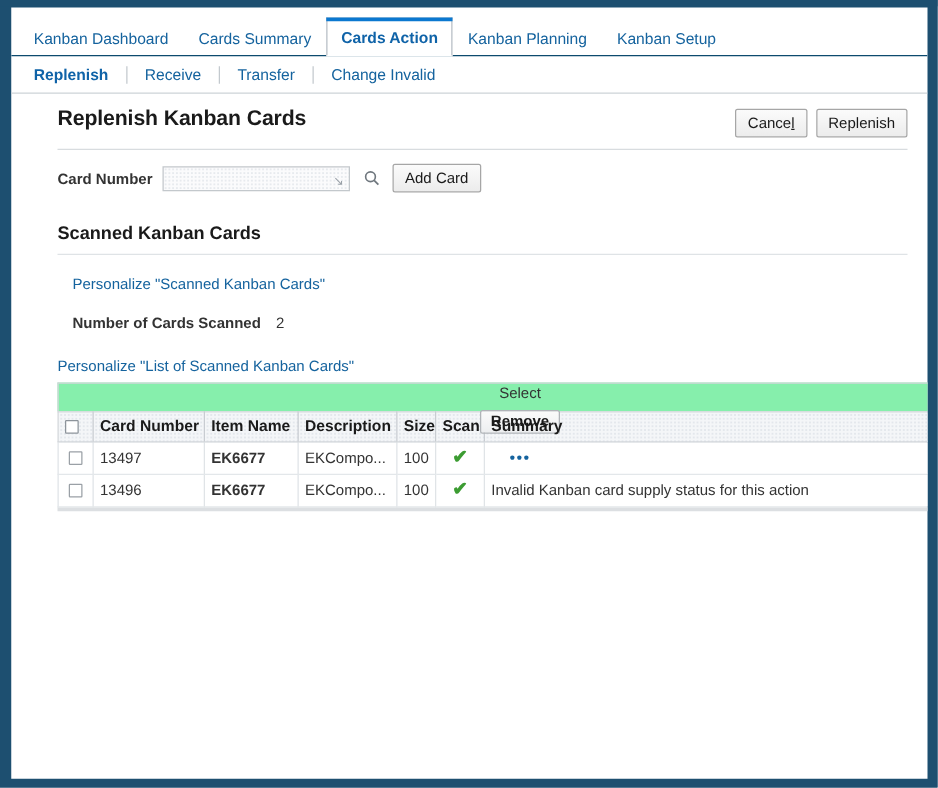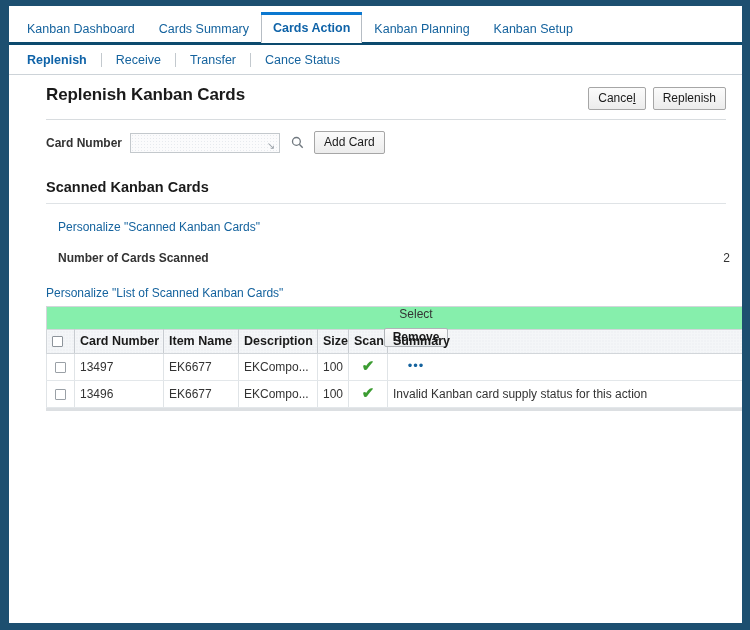--- a/index.html
+++ b/index.html
@@ -37,21 +37,21 @@
     background: #ffffff;
     box-sizing: border-box;
     overflow: hidden;
   }
 
   
   .tabbar {
     position: relative;
     height: 31px;
     margin: 8px 0 0 0;
-    border-bottom: 3px solid #0c4a6e;
+    border-bottom: 1px solid #0c4a6e;
     box-sizing: border-box;
   }
   .tabs {
     position: absolute;
     left: 6px;
     bottom: -1px;
     display: flex;
     align-items: flex-end;
   }
   .tab {
@@ -207,21 +207,20 @@
     color: #15639e;
     font-size: 12px;
     cursor: pointer;
   }
   .personalize-1 { padding: 16px 0 0 21px; }
   .count-row {
     display: flex;
     align-items: center;
     padding: 17px 0 0 21px;
     gap: 12px;
-    justify-content: space-between;
   }
   .count-label {
     font-size: 12px;
     font-weight: bold;
     color: #333333;
   }
   .count-value { font-size: 12px; color: #333333; }
   .personalize-2 { padding: 21px 0 0 9px; }
 
   
@@ -299,21 +298,21 @@
     padding: 5px 5px 6px 5px;
     height: 18px;
     box-sizing: border-box;
     white-space: nowrap;
     overflow: hidden;
     background: #ffffff;
     vertical-align: middle;
   }
   .col-chk    { width: 28px; }
   .col-card   { width: 89px; }
-  .col-item   { width: 75px; }
+  .col-item   { width: 75px; font-weight: bold; }
   .col-desc   { width: 79px; }
   .col-size   { width: 31px; }
   .col-scan   { width: 39px; }
   .col-msg    { width: 370px; }
   .cell-center { text-align: center; }
   .chk {
     width: 11px; height: 11px;
     border: 1px solid #9aa0a6;
     background: #ffffff;
     display: inline-block;
@@ -363,21 +362,21 @@
       </div>
     </div>
 
     <div class="subtabbar">
       <div class="subtab active">Replenish</div>
       <div class="subsep"></div>
       <div class="subtab">Receive</div>
       <div class="subsep"></div>
       <div class="subtab">Transfer</div>
       <div class="subsep"></div>
-      <div class="subtab">Cance Status</div>
+      <div class="subtab">Change Invalid</div>
     </div>
 
     <div class="content">
 
       <div class="title-row">
         <div class="page-title">Replenish Kanban Cards</div>
         <div class="title-actions">
           <button class="btn"><span>Cance</span><u>l</u></button>
           <button class="btn">Replenish</button>
         </div>

